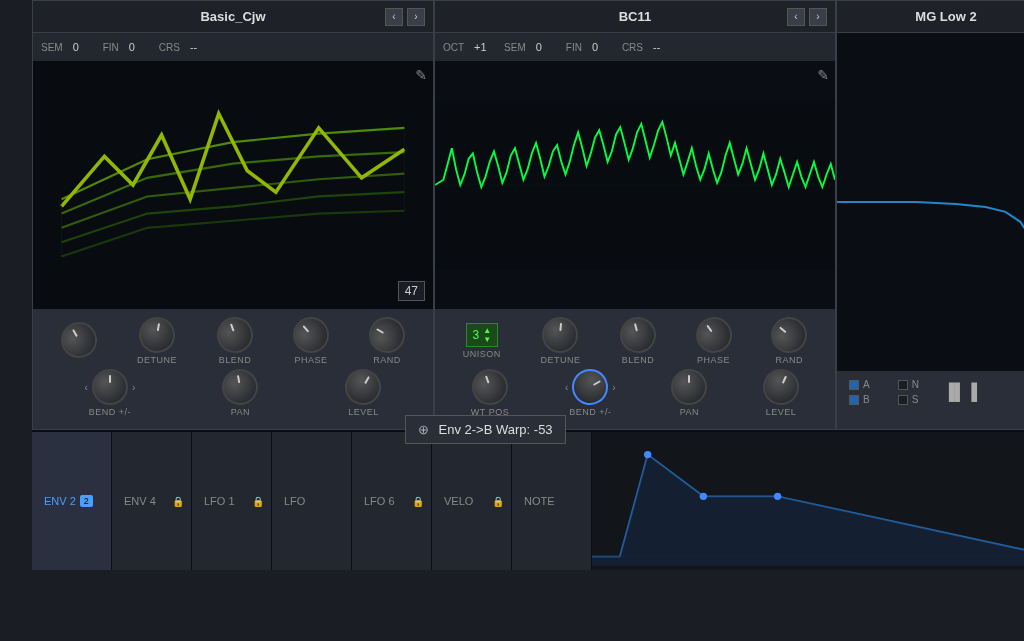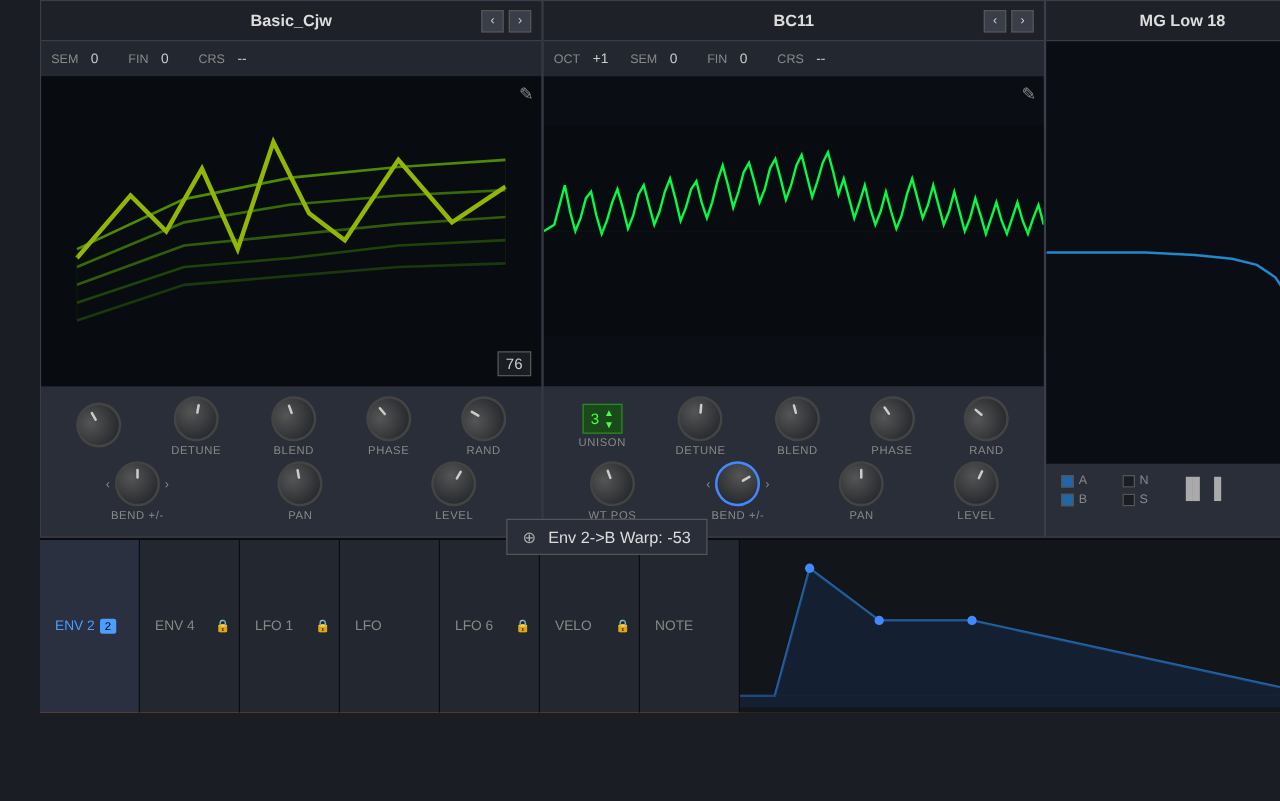--- a/index.html
+++ b/index.html
@@ -374,21 +374,21 @@
               <polyline points="20,100 80,75 140,65 200,60 260,57" fill="none" stroke="#6acc00" stroke-width="1.5" opacity="0.7"></polyline>
               <polyline points="20,90 80,62 140,50 200,44 260,40" fill="none" stroke="#88ee00" stroke-width="1.5" opacity="0.8"></polyline>
 
               <polyline points="20,95 50,60 70,80 90,45 110,90 130,30 150,70 170,85 200,40 230,75 260,55" fill="none" stroke="#ccff00" stroke-width="2.5"></polyline>
 
               <line x1="20" y1="130" x2="20" y2="90" stroke="#334400" stroke-width="0.5" opacity="0.4"></line>
               <line x1="260" y1="98" x2="260" y2="40" stroke="#334400" stroke-width="0.5" opacity="0.4"></line>
             </g>
           </svg>
           <span class="edit-icon">✎</span>
-          <div class="wt-number">76</div>
+          <div class="wt-number">47</div>
         </div>
       </div>
 
       <div class="knobs-section">
         <div class="knobs-row">
           <div class="knob-container">
             <div class="knob" style="transform: rotate(-30deg)"></div>
             <span class="knob-label"></span>
           </div>
           <div class="knob-container">
@@ -507,21 +507,21 @@
           <div class="knob-container">
             <div class="knob" style="transform: rotate(25deg)"></div>
             <span class="knob-label">LEVEL</span>
           </div>
         </div>
       </div>
     </div>
 
     <div class="osc-panel right-panel">
       <div class="osc-header">
-        <span class="osc-title">MG Low 18</span>
+        <span class="osc-title">MG Low 2</span>
       </div>
       <div class="waveform-display">
         <svg viewBox="0 0 220 160" width="100%" height="100%">
           <rect width="220" height="160" fill="#0a0e14"></rect>
 
           <polyline points="0,80 40,80 80,80 120,82 150,85 170,90 185,100 195,115 205,130 215,145 220,155" fill="none" stroke="#2288cc" stroke-width="2"></polyline>
         </svg>
       </div>
 
       <div style="display:flex; padding: 4px 8px; gap: 20px; background: #2a2e38;">

